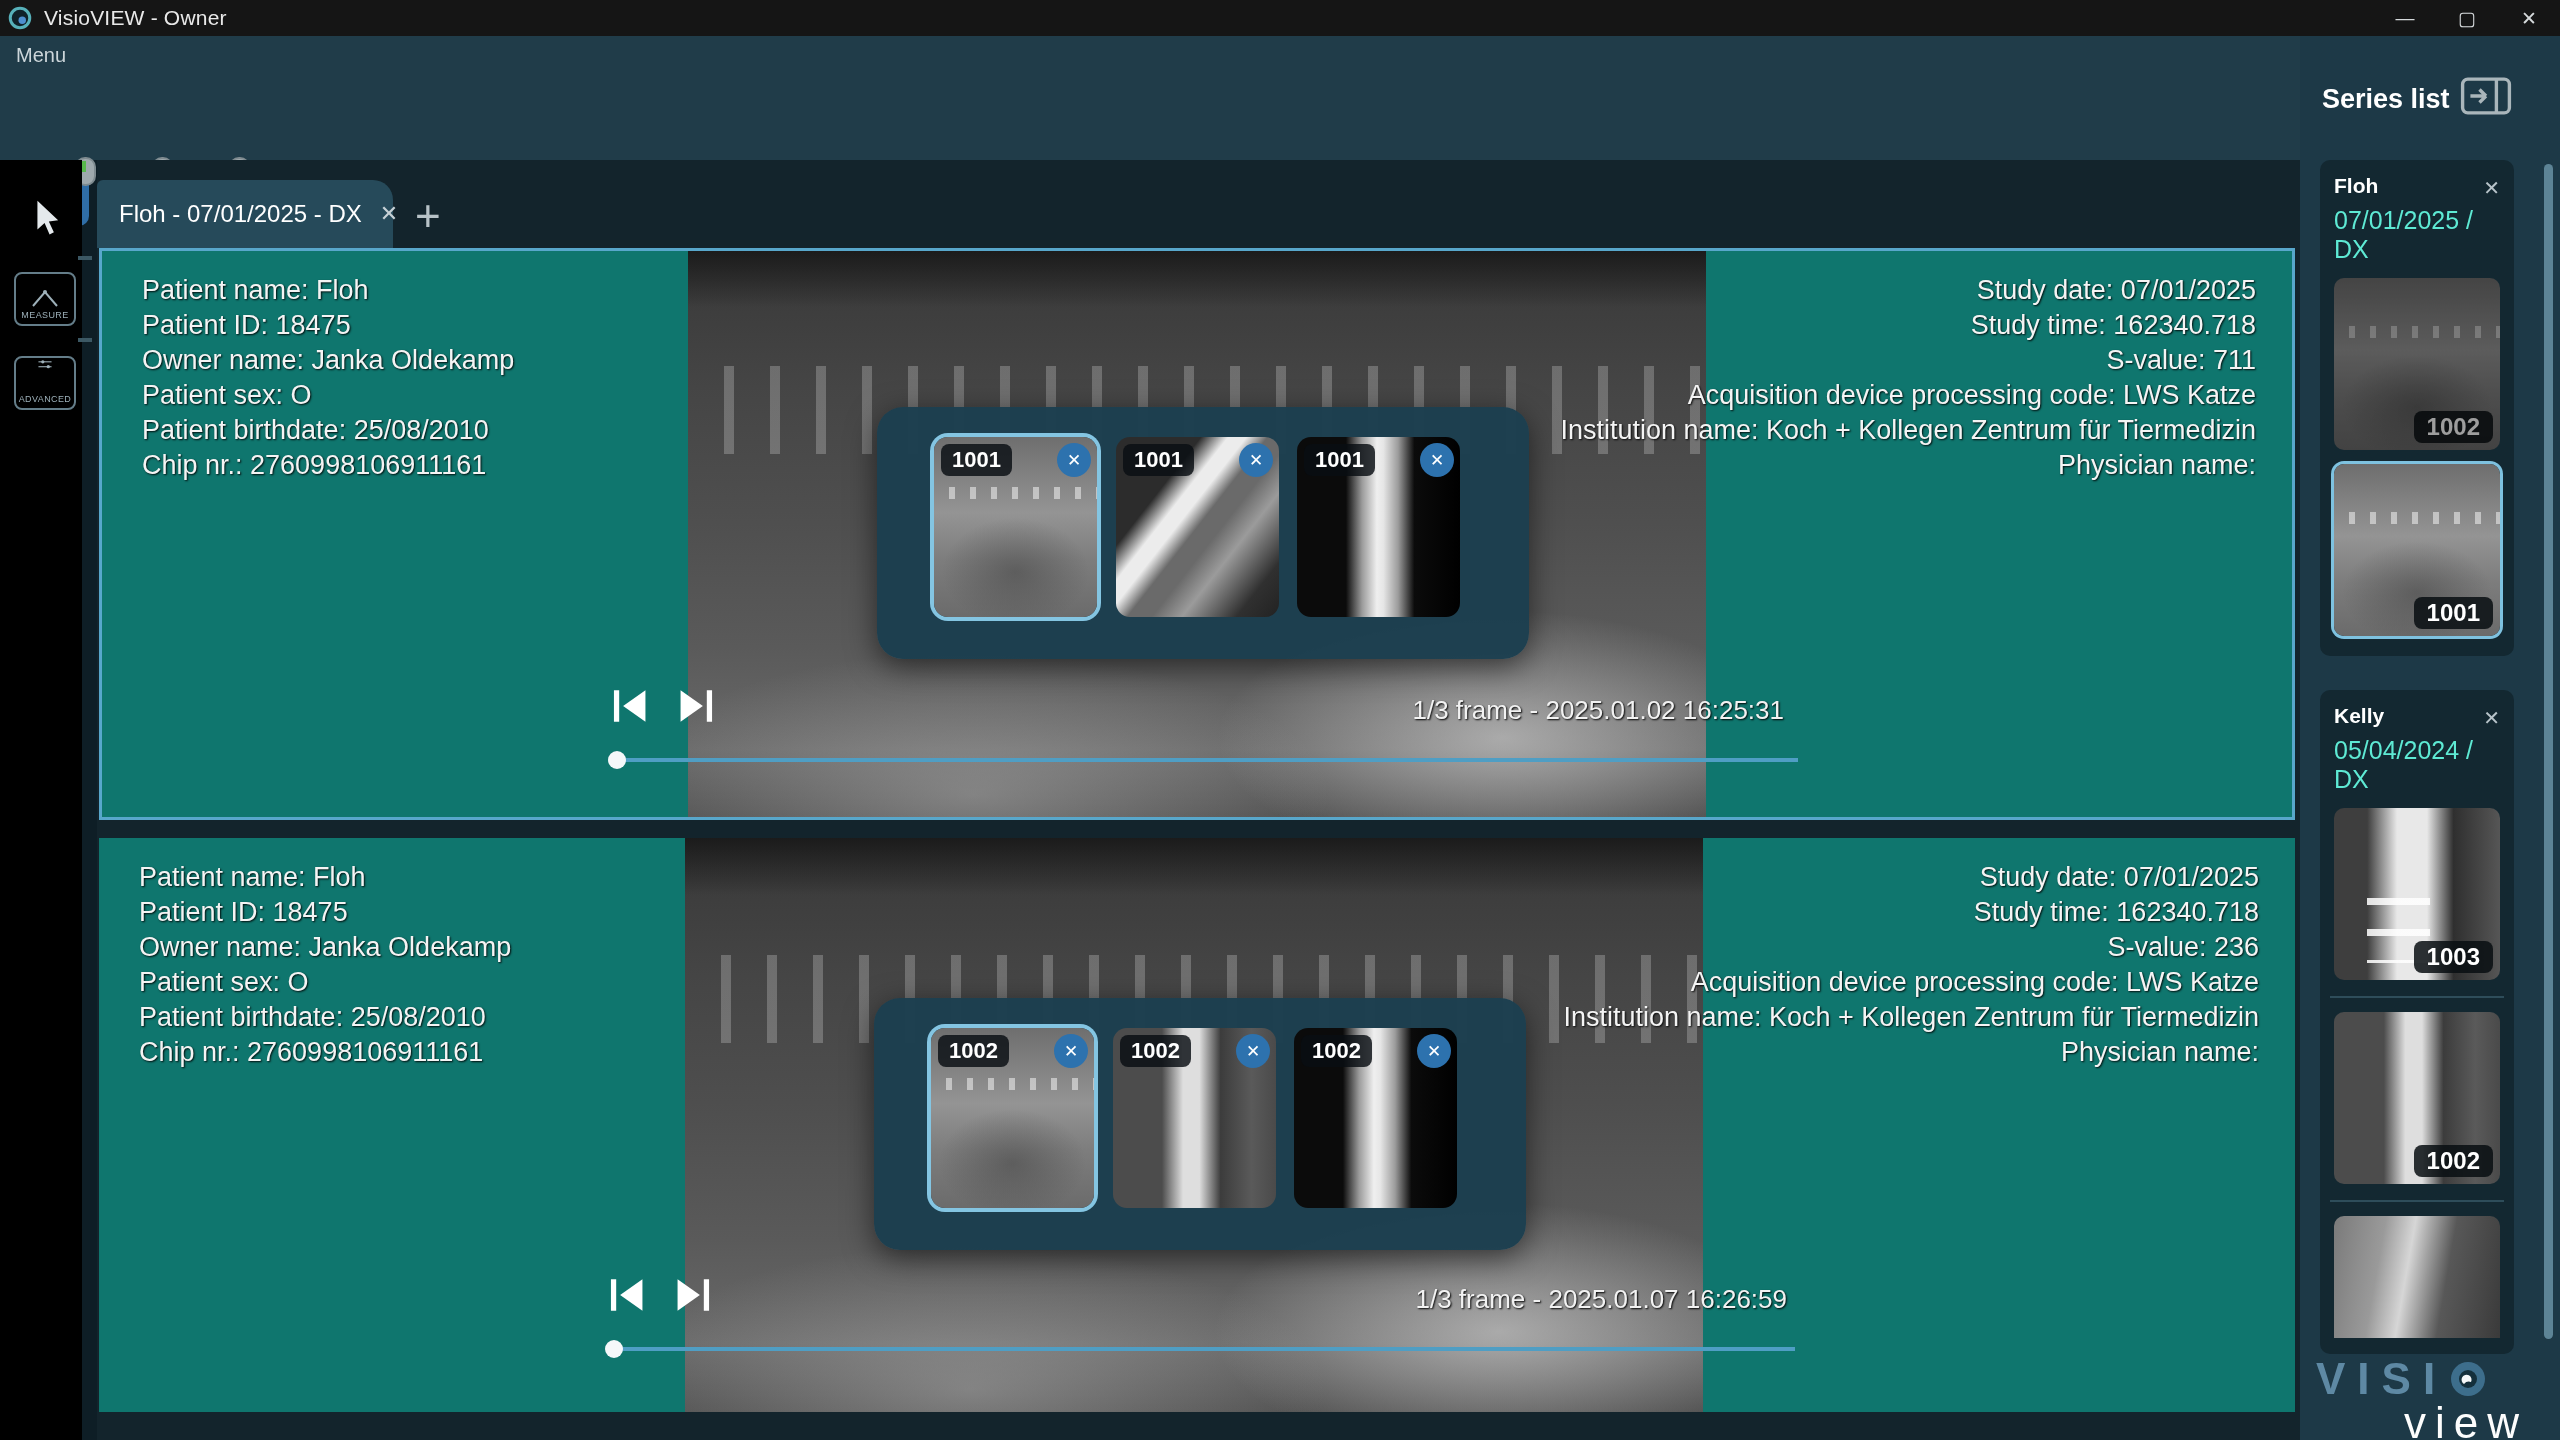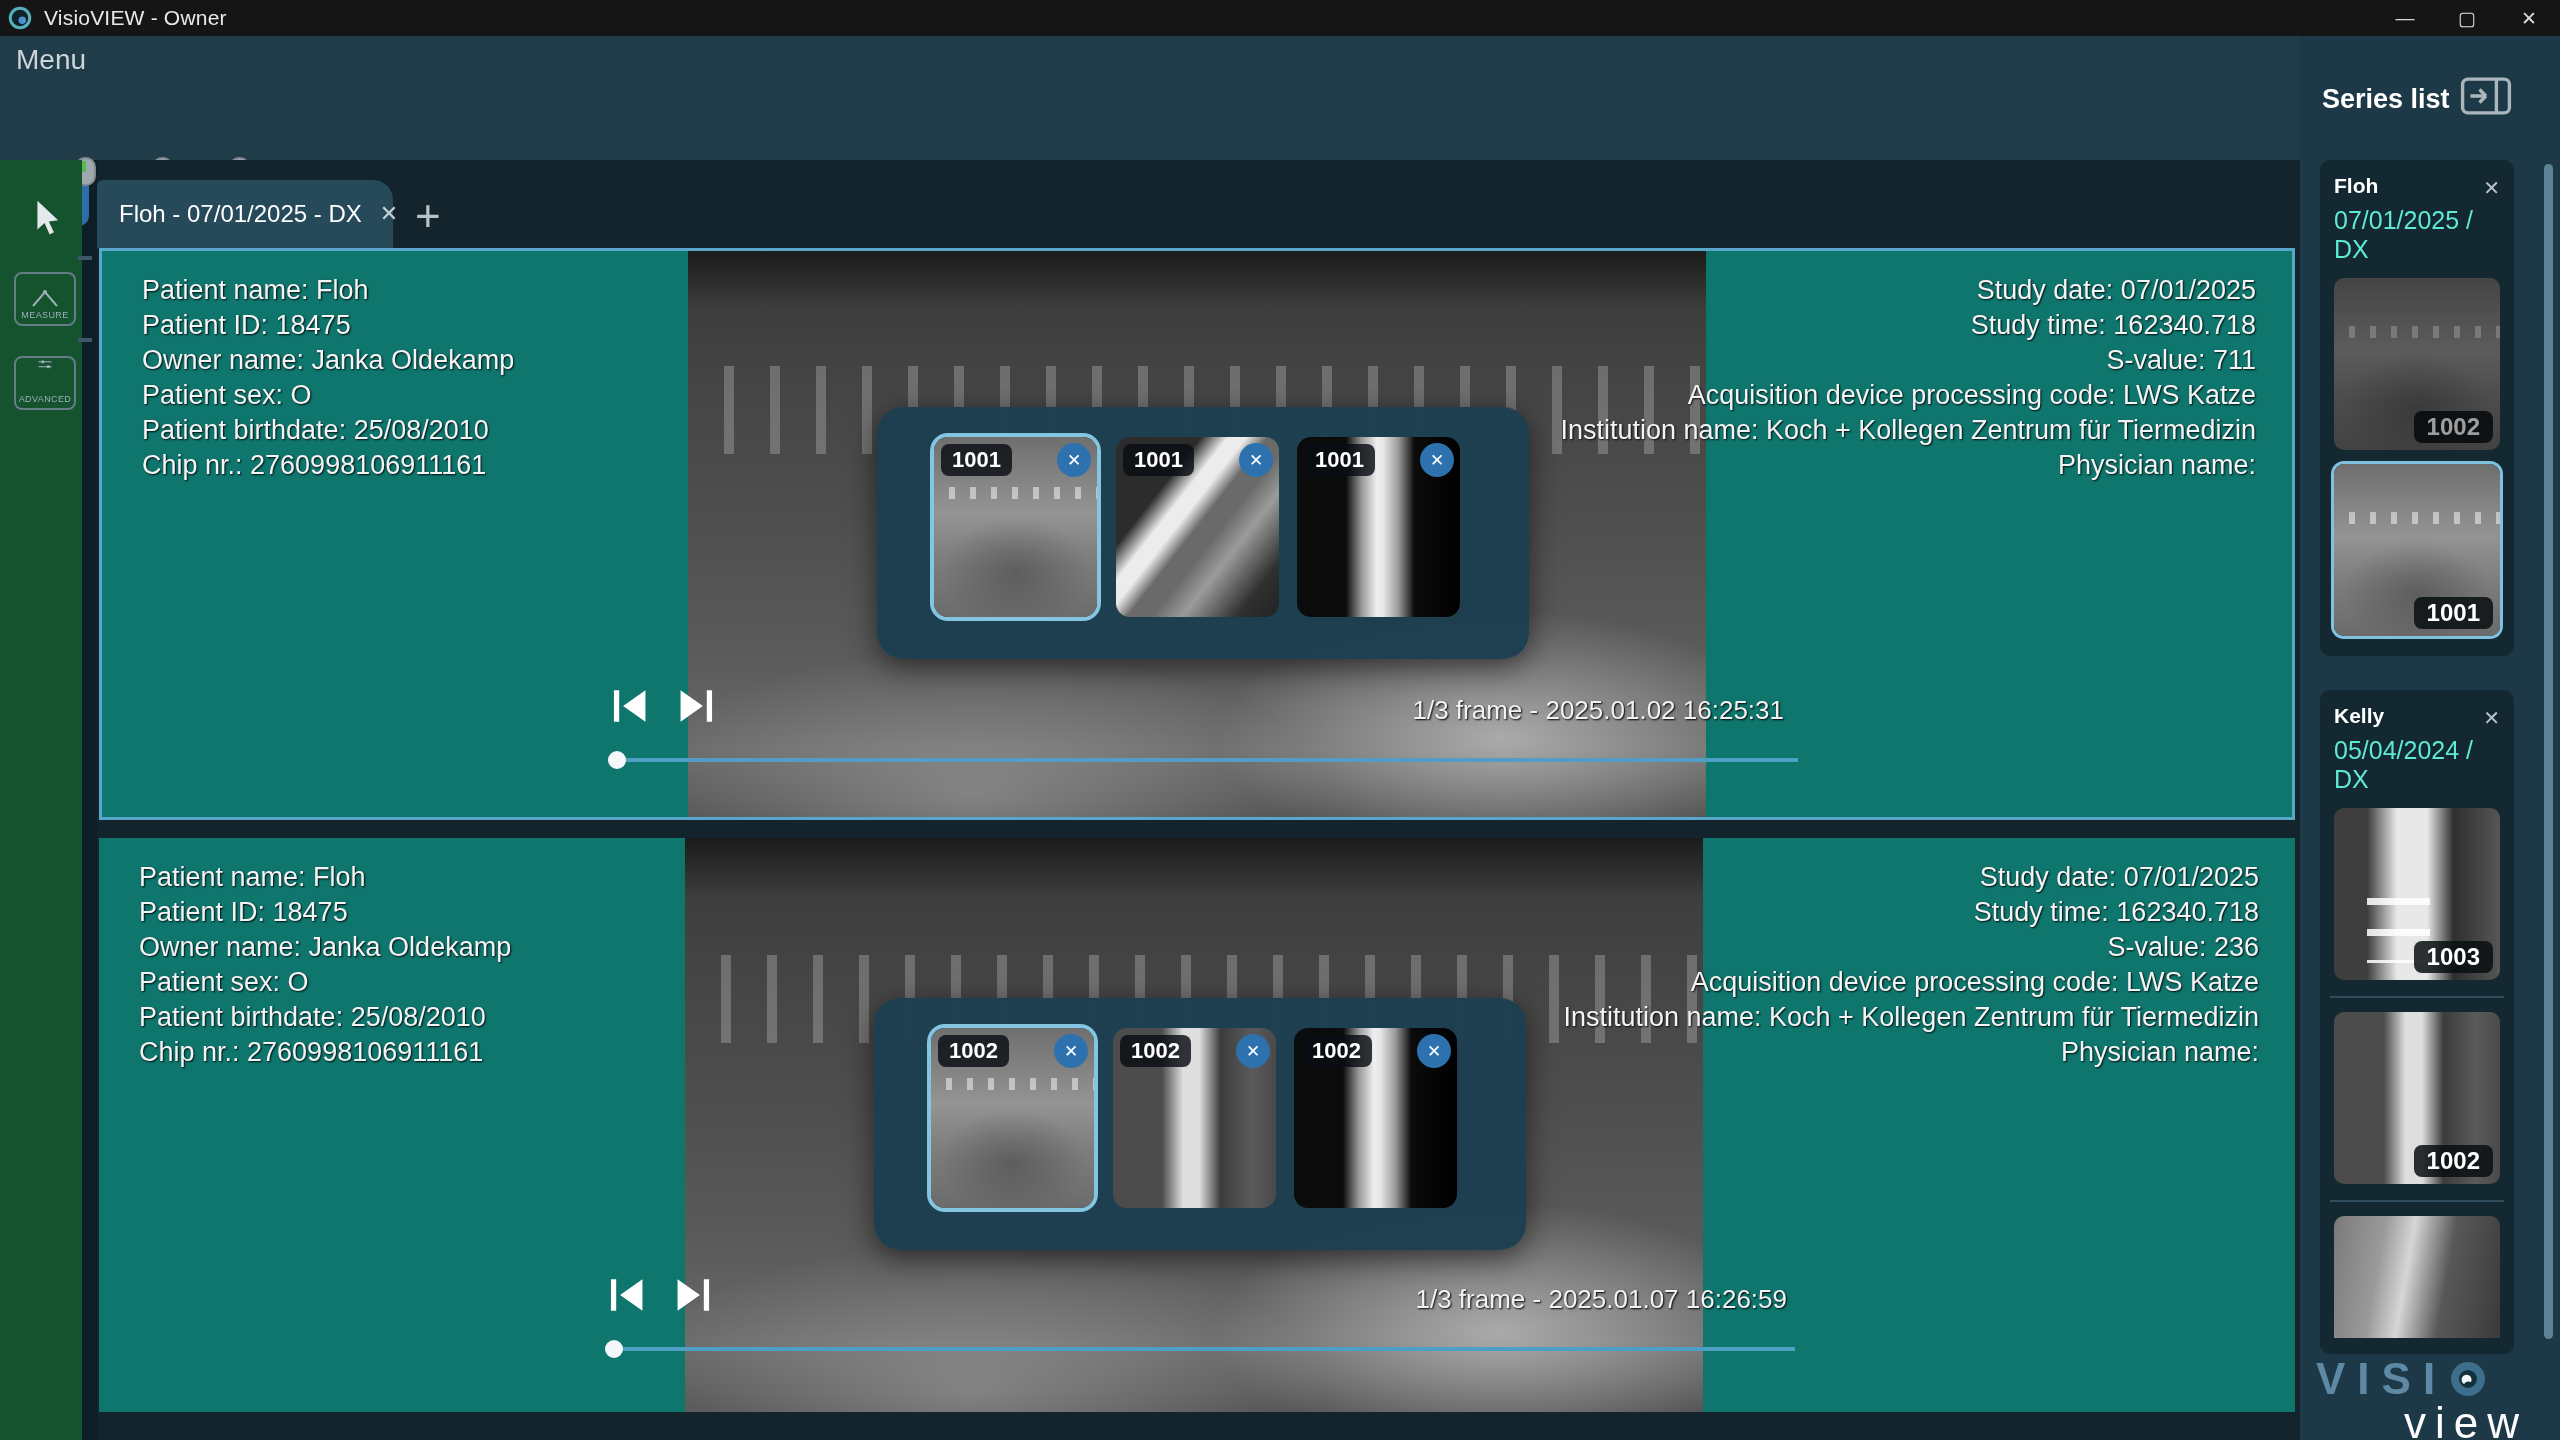--- a/index.html
+++ b/index.html
@@ -11,37 +11,37 @@
   .titlebar { position:absolute; left:0; top:0; width:2560px; height:36px; background:#151515;
               display:flex; align-items:center; color:#e9e9e9; }
   .titlebar .logo { margin-left:8px; width:24px; height:24px; }
   .titlebar .ttl { margin-left:12px; font-size:21px; letter-spacing:.2px; }
   .wincontrols { position:absolute; right:0; top:0; height:36px; display:flex; }
   .winbtn { width:62px; height:36px; display:flex; align-items:center; justify-content:center;
             color:#d5d9db; font-size:19px; cursor:default; }
 
   
   .menubar { position:absolute; left:0; top:36px; width:2560px; height:44px; background:#203c49; }
-  .menubar .menu { position:absolute; left:16px; top:8px; font-size:28px; color:#ccd6da; }
+  .menubar .menu { position:absolute; left:16px; top:8px; font-size:20px; color:#ccd6da; }
   .toolbar { position:absolute; left:0; top:80px; width:2560px; height:80px; background:#203c49; }
   .tbtn { position:absolute; top:86px; display:flex; align-items:center; justify-content:center; }
   .tool-blue { width:66px; height:60px; background:#2f6da6; border-radius:10px; }
   .tool-plain { width:56px; height:60px; }
   .tsep { position:absolute; top:84px; width:3px; height:64px; background:#142automatic32a; background:#14232a; }
   .mousebadge { position:absolute; right:-7px; top:-9px; width:21px; height:29px; background:#9fa9ad;
                 border-radius:10px; border:2px solid #7e8a8f; overflow:hidden; }
   .mb-left  { position:absolute; left:2px; top:2px; width:7px; height:11px; background:#59b94d; border-radius:4px 0 0 2px; }
   .mb-wheel { position:absolute; left:6px; top:1px; width:6px; height:12px; background:#64b6d8; border-radius:3px; }
   .mb-right { position:absolute; right:2px; top:2px; width:7px; height:11px; background:#e0742f; border-radius:0 4px 2px 0; }
   .glyph-rot { font-family:"DejaVu Sans", sans-serif; font-size:46px; color:#c3cbd0; line-height:1; }
   .list-label { font-size:23px; letter-spacing:2px; color:#c3cbd0; }
   .ratio-text { position:absolute; right:2px; bottom:6px; font-size:15px; font-weight:bold; color:#c3cbd0; }
 
   
-  .leftrail { position:absolute; left:0; top:160px; width:82px; height:1280px; background:#14532d; }
+  .leftrail { position:absolute; left:0; top:160px; width:82px; height:1280px; background:#000000; }
   .railtick { position:absolute; left:78px; width:14px; height:4px; background:#3c5864; }
   .railbox { position:absolute; left:14px; width:62px; height:54px; border:2px solid #647d89; border-radius:8px;
              display:flex; flex-direction:column; align-items:center; justify-content:flex-end; padding-bottom:4px; }
   .railbox .cap { font-size:9px; color:#9db0b9; letter-spacing:.4px; }
 
   
   .center { position:absolute; left:97px; top:160px; width:2203px; height:1280px; background:#13242c; }
   .tabrow { position:absolute; left:0; top:0; width:100%; height:88px; }
   .tab { position:absolute; left:0px; top:20px; width:296px; height:68px; background:#264a5a;
          border-radius:6px 20px 0 0; display:flex; align-items:center; }

